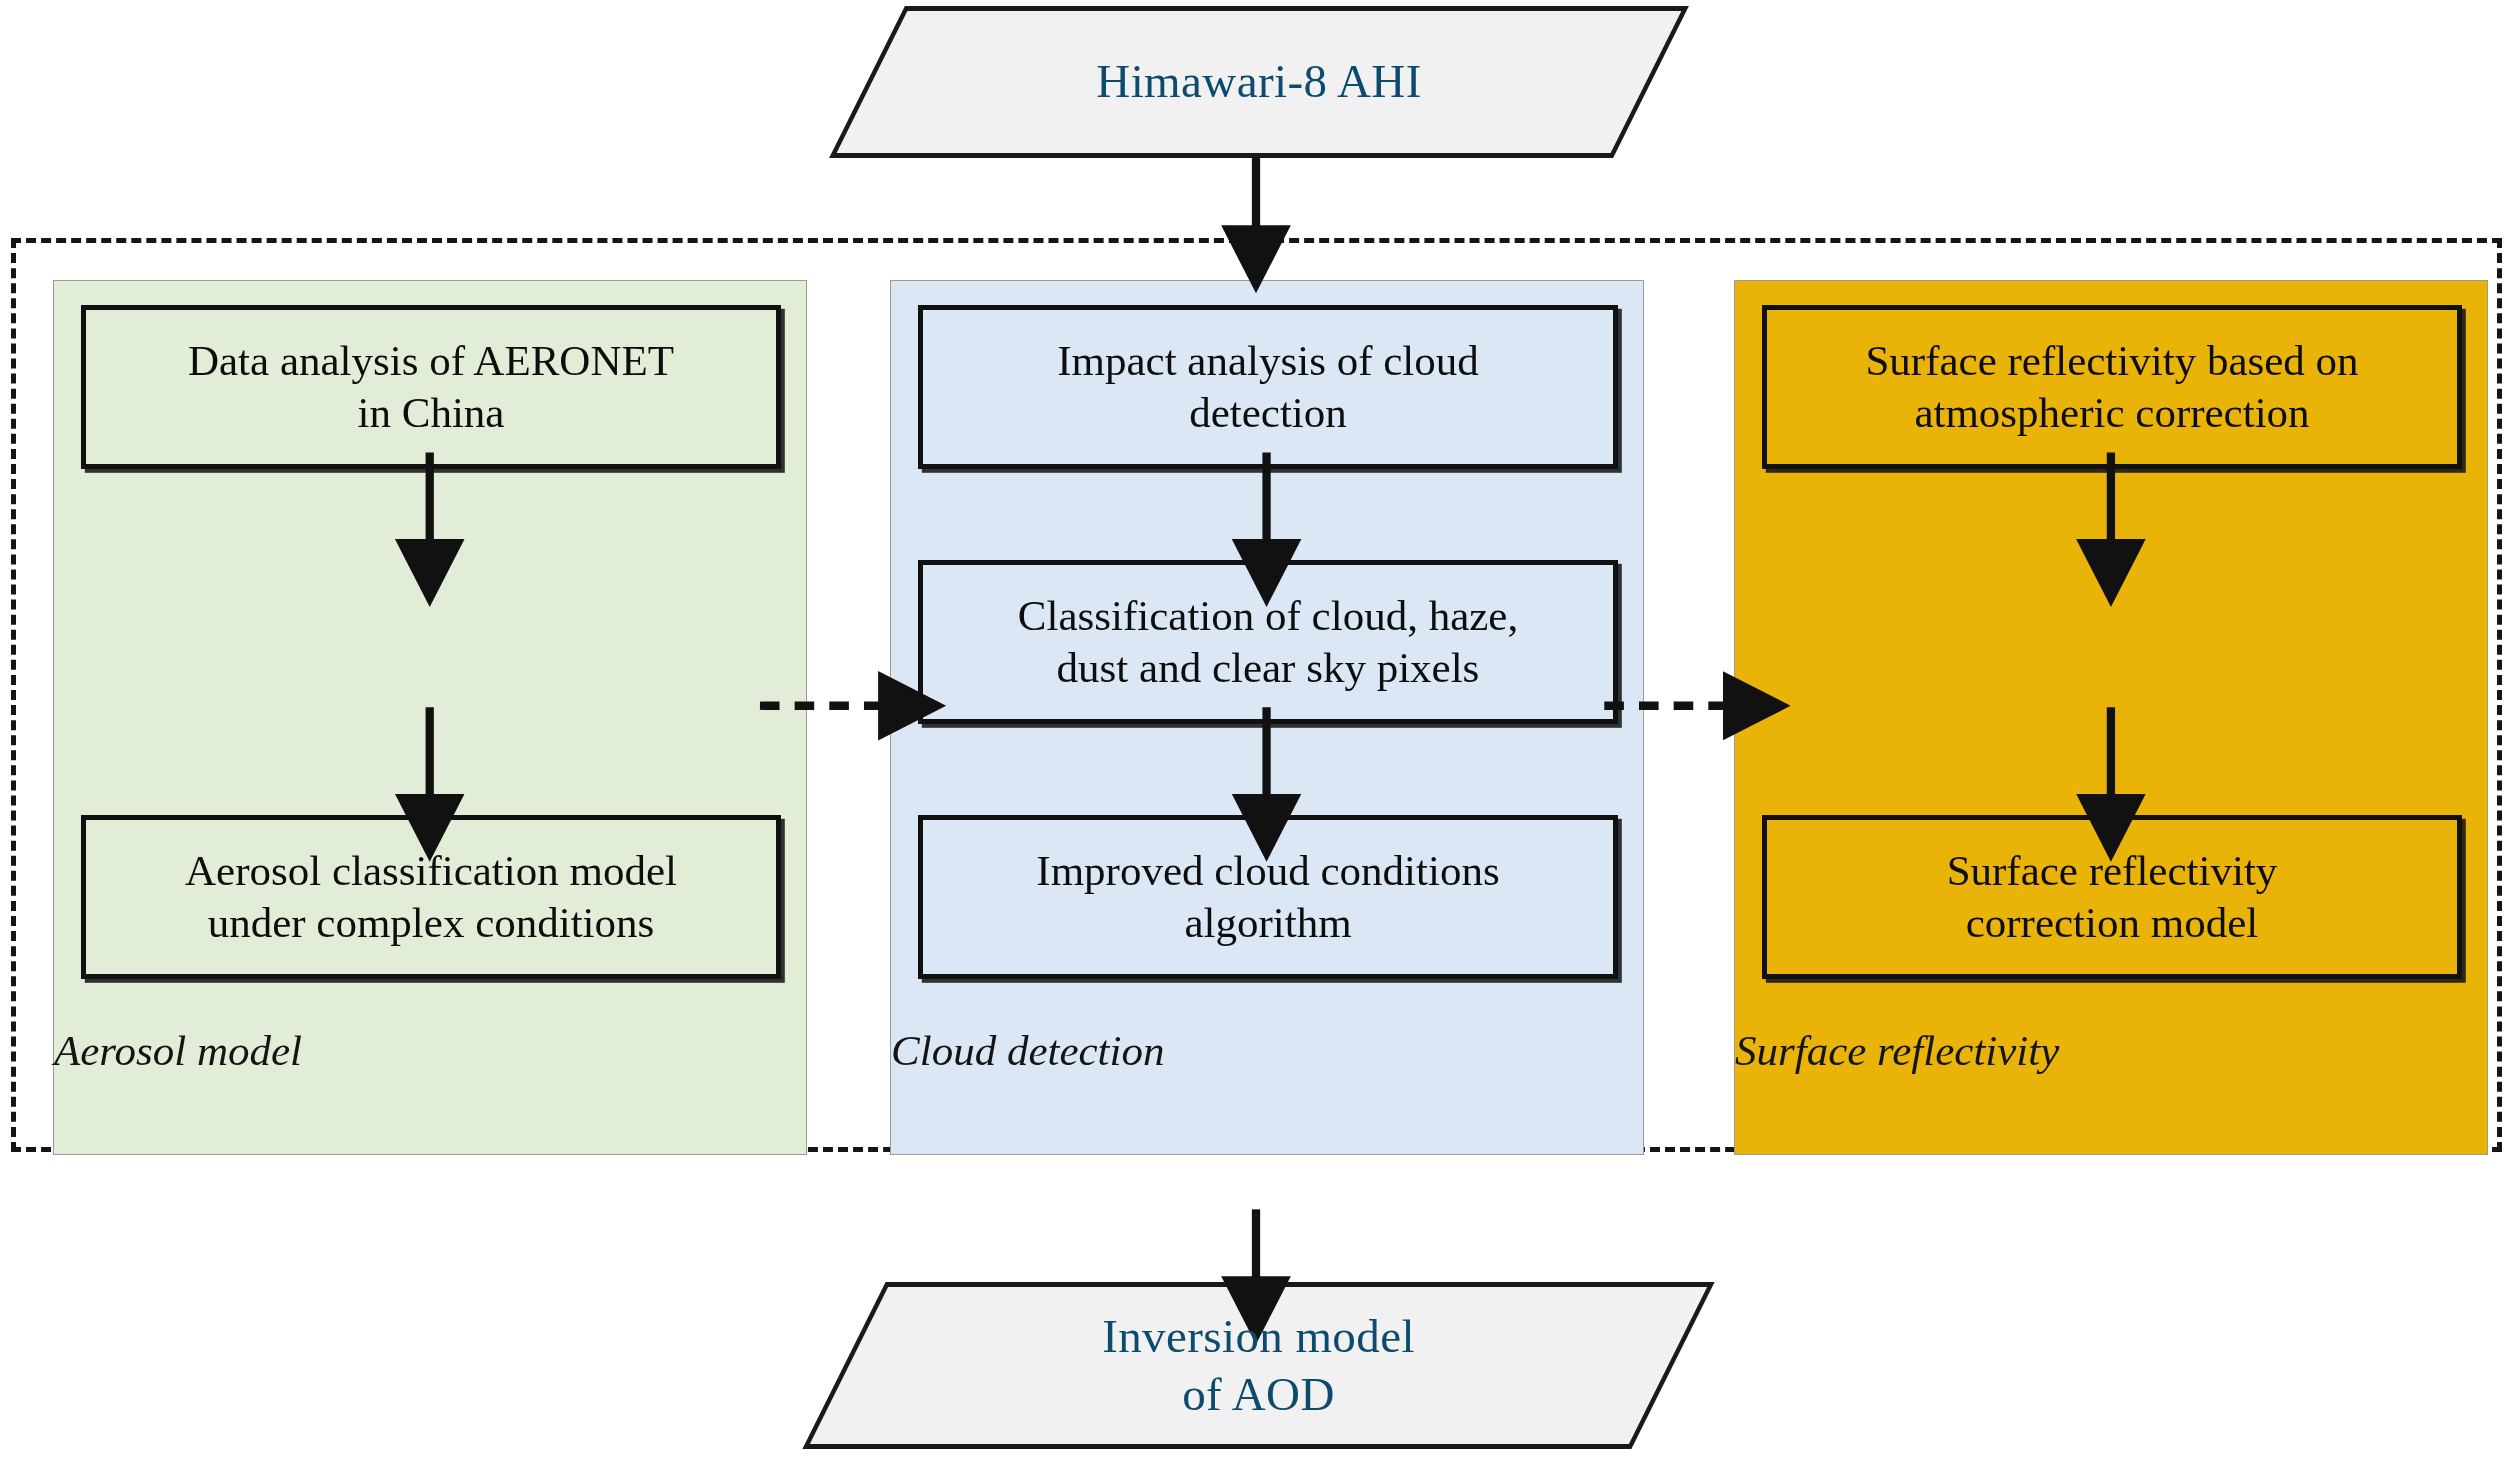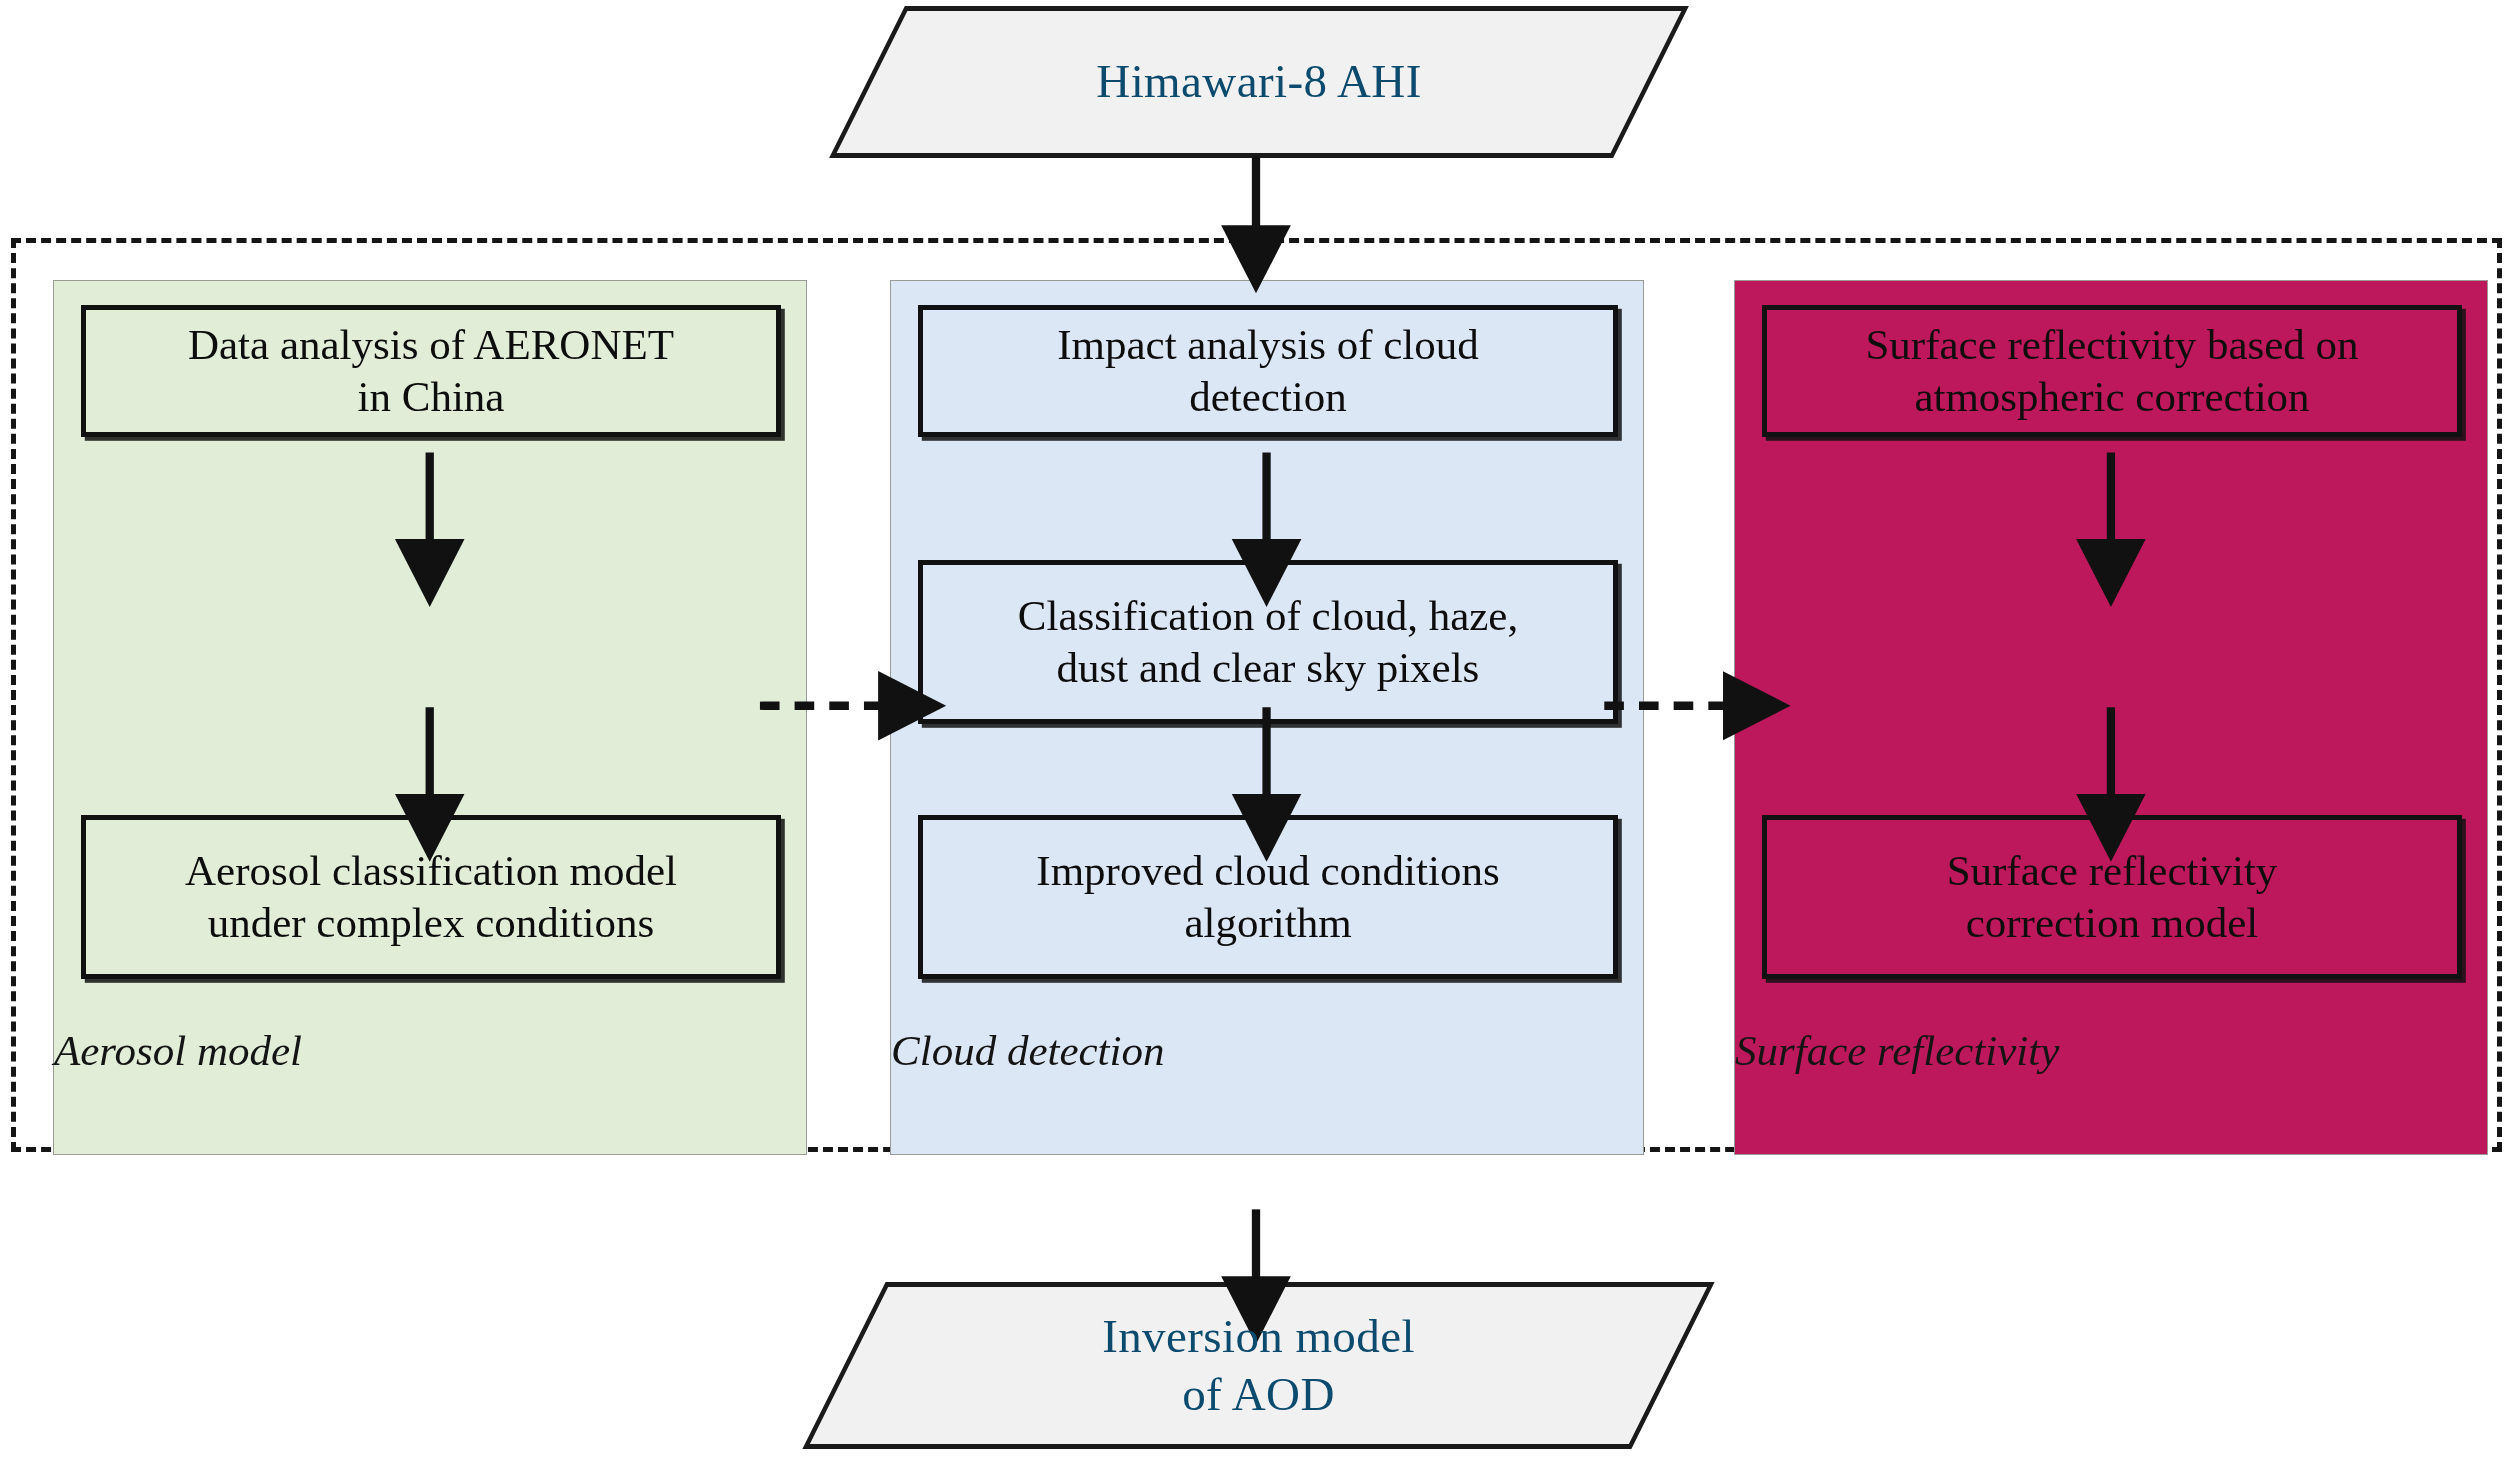--- a/index.html
+++ b/index.html
@@ -96,21 +96,21 @@
     box-shadow: 3.8px 3.8px 0 rgba(17,17,17,0.85);
   }
   .pbox .ptext {
     text-align: center;
     font-size: 43px;
     line-height: 1.2;
     color: #0d0d0d;
     white-space: pre-line;
     padding: 0 9px;
   }
-  .pbox.r1 { top: 24px;  height: 132px; }
+  .pbox.r1 { top: 24px;  height: 164px; }
   .pbox.r2 { top: 279px; height: 164px; }
   .pbox.r3 { top: 534px; height: 164px; }
 
   
   .caption {
     position: absolute;
     left: 0;
     width: 100%;
     top: 746px;
     font-style: italic;
@@ -152,21 +152,21 @@
       <div class="ptext">Classification of cloud, haze,
 dust and clear sky pixels</div>
     </div>
     <div class="pbox r3">
       <div class="ptext">Improved cloud conditions
 algorithm</div>
     </div>
     <div class="caption">Cloud detection</div>
   </div>
 
-  <div class="panel yellow" style="background: #be185d;">
+  <div class="panel yellow" style="background: #eab308;">
     <div class="pbox r1">
       <div class="ptext">Surface reflectivity based on
 atmospheric correction</div>
     </div>
     <div class="pbox r3">
       <div class="ptext">Surface reflectivity
 correction model</div>
     </div>
     <div class="caption">Surface reflectivity</div>
   </div>

